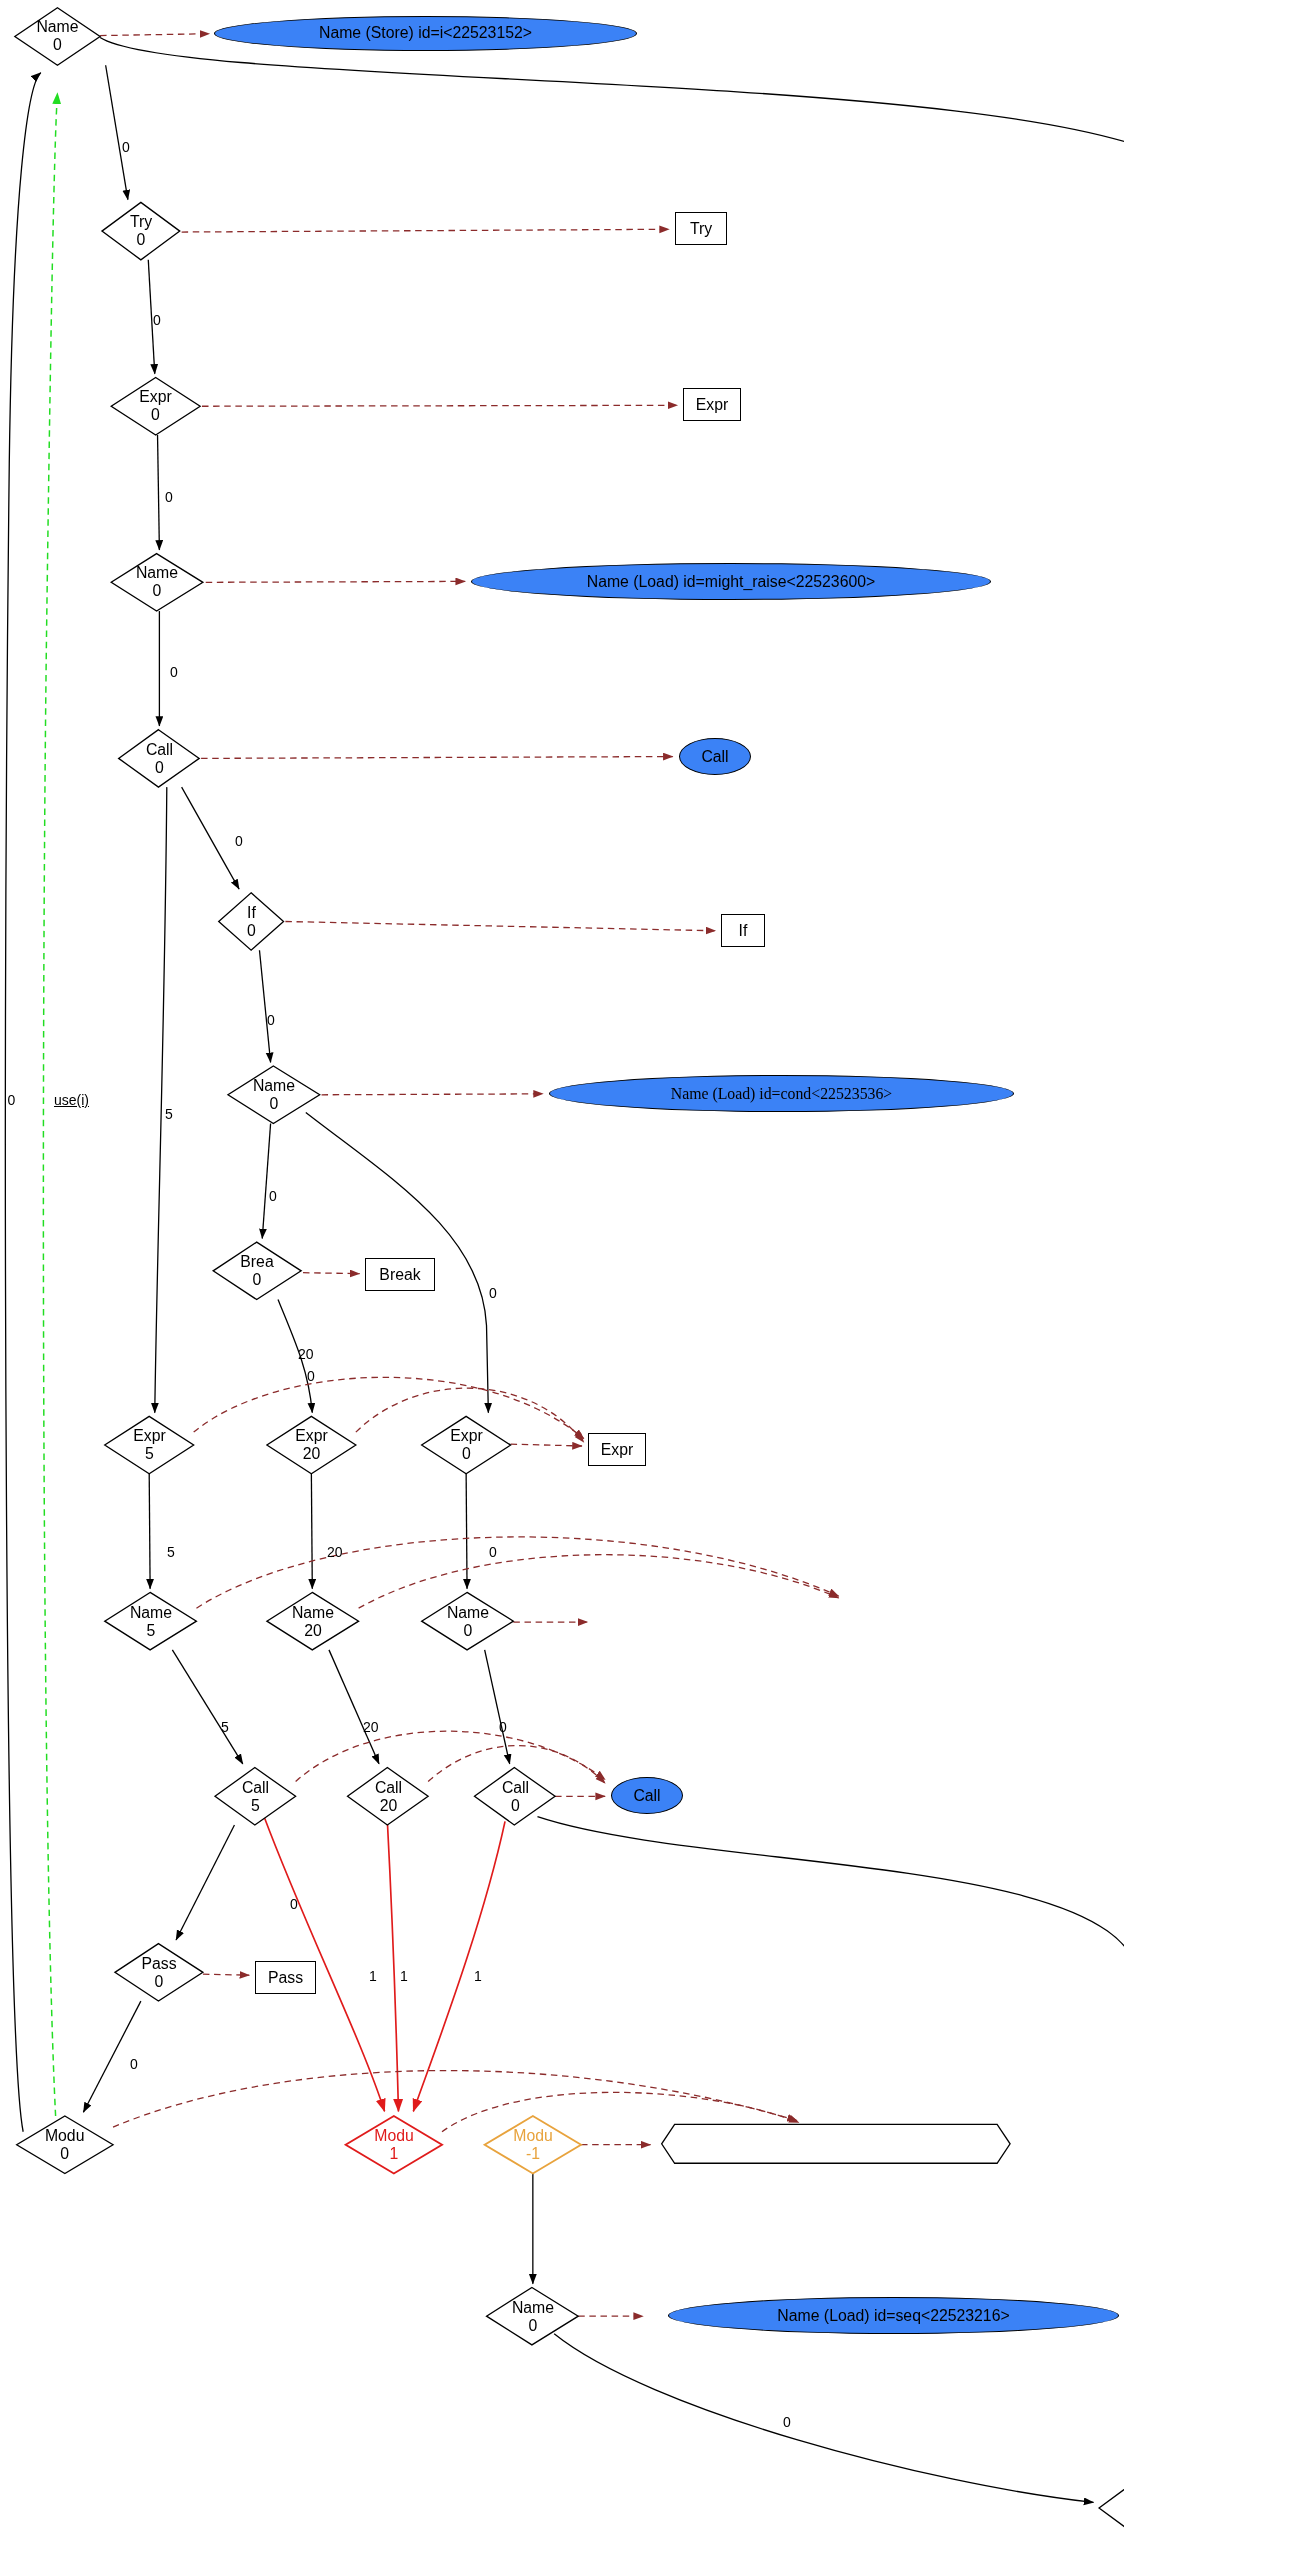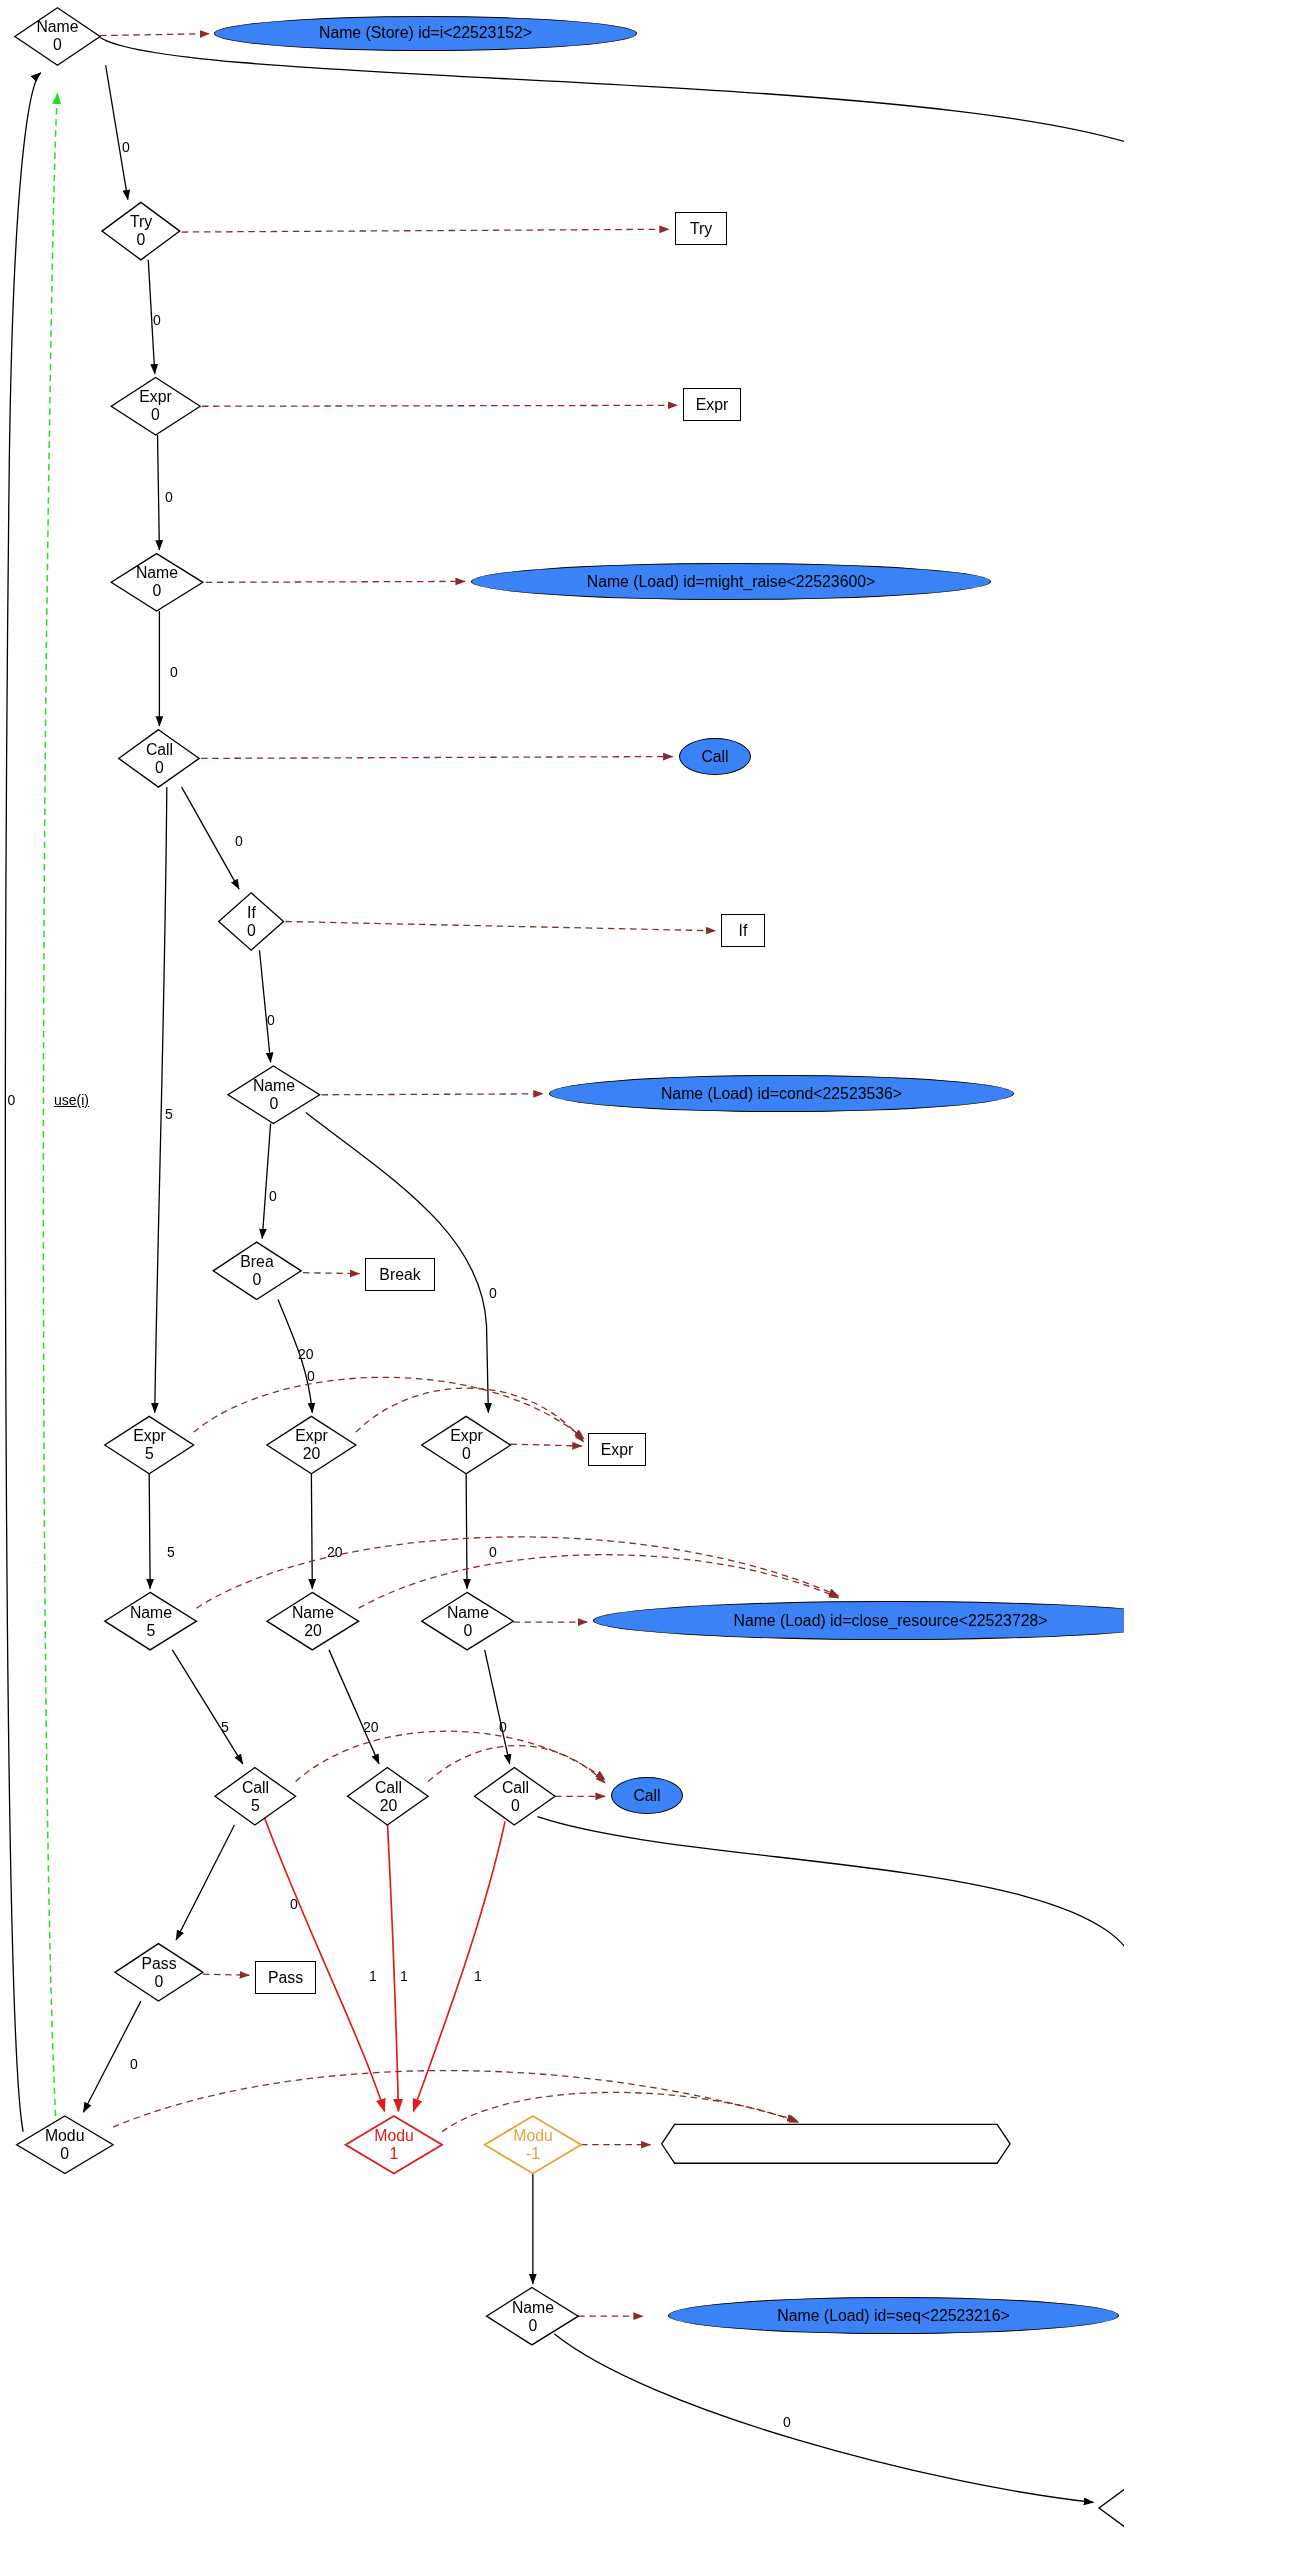--- a/index.html
+++ b/index.html
@@ -257,22 +257,21 @@
 -1</span></div>
   <div class="node node-label" style="left:487px; top:2288px; width:92px; height:57px;"><span>Name
 0</span></div>
   <div class="node node-label" style="left:1099px; top:2480px; width:78px; height:57px;"><span>For
 0</span></div>
 
 
   <div class="node ellipse-node" style="left:214px; top:15.8px; width:423px; height:35px;"><span>Name (Store) id=i&lt;22523152&gt;</span></div>
   <div class="node ellipse-node" style="left:471px; top:563px; width:520px; height:37px;"><span>Name (Load) id=might_raise&lt;22523600&gt;</span></div>
   <div class="node ellipse-node" style="left:679px; top:738px; width:72px; height:37px;"><span>Call</span></div>
-  <div class="node ellipse-node" style="left:549px; top:1075px; width:465px; height:37px;"><span>Name (Load) id=cond&lt;22523536&gt;</span></div>
-  <div class="node ellipse-node" style="left:593px; top:1601px; width:595px; height:39px;"><span>Name (Load) id=close_resource&lt;22523728&gt;</span></div>
+  <div class="node ellipse-node" style="left:549px; top:1075px; width:465px; height:37px;font-family:Liberation Serif, serif;"><span>Name (Load) id=cond&lt;22523536&gt;</span></div>
   <div class="node ellipse-node" style="left:611px; top:1777px; width:72px; height:37px;"><span>Call</span></div>
   <div class="node ellipse-node" style="left:668px; top:2297px; width:451px; height:37px;"><span>Name (Load) id=seq&lt;22523216&gt;</span></div>
 
   <div class="node rect-node" style="left:675px; top:212px; width:52px; height:33px;"><span>Try</span></div>
   <div class="node rect-node" style="left:683px; top:388px; width:58px; height:33px;"><span>Expr</span></div>
   <div class="node rect-node" style="left:721px; top:914px; width:44px; height:33px;"><span>If</span></div>
   <div class="node rect-node" style="left:365px; top:1258px; width:70px; height:33px;"><span>Break</span></div>
   <div class="node rect-node" style="left:588px; top:1433px; width:58px; height:33px;"><span>Expr</span></div>
   <div class="node rect-node" style="left:255px; top:1961px; width:61px; height:33px;"><span>Pass</span></div>
   <div class="node rect-node" style="left:1224px; top:2495px; width:52px; height:33px;"><span>For</span></div>

